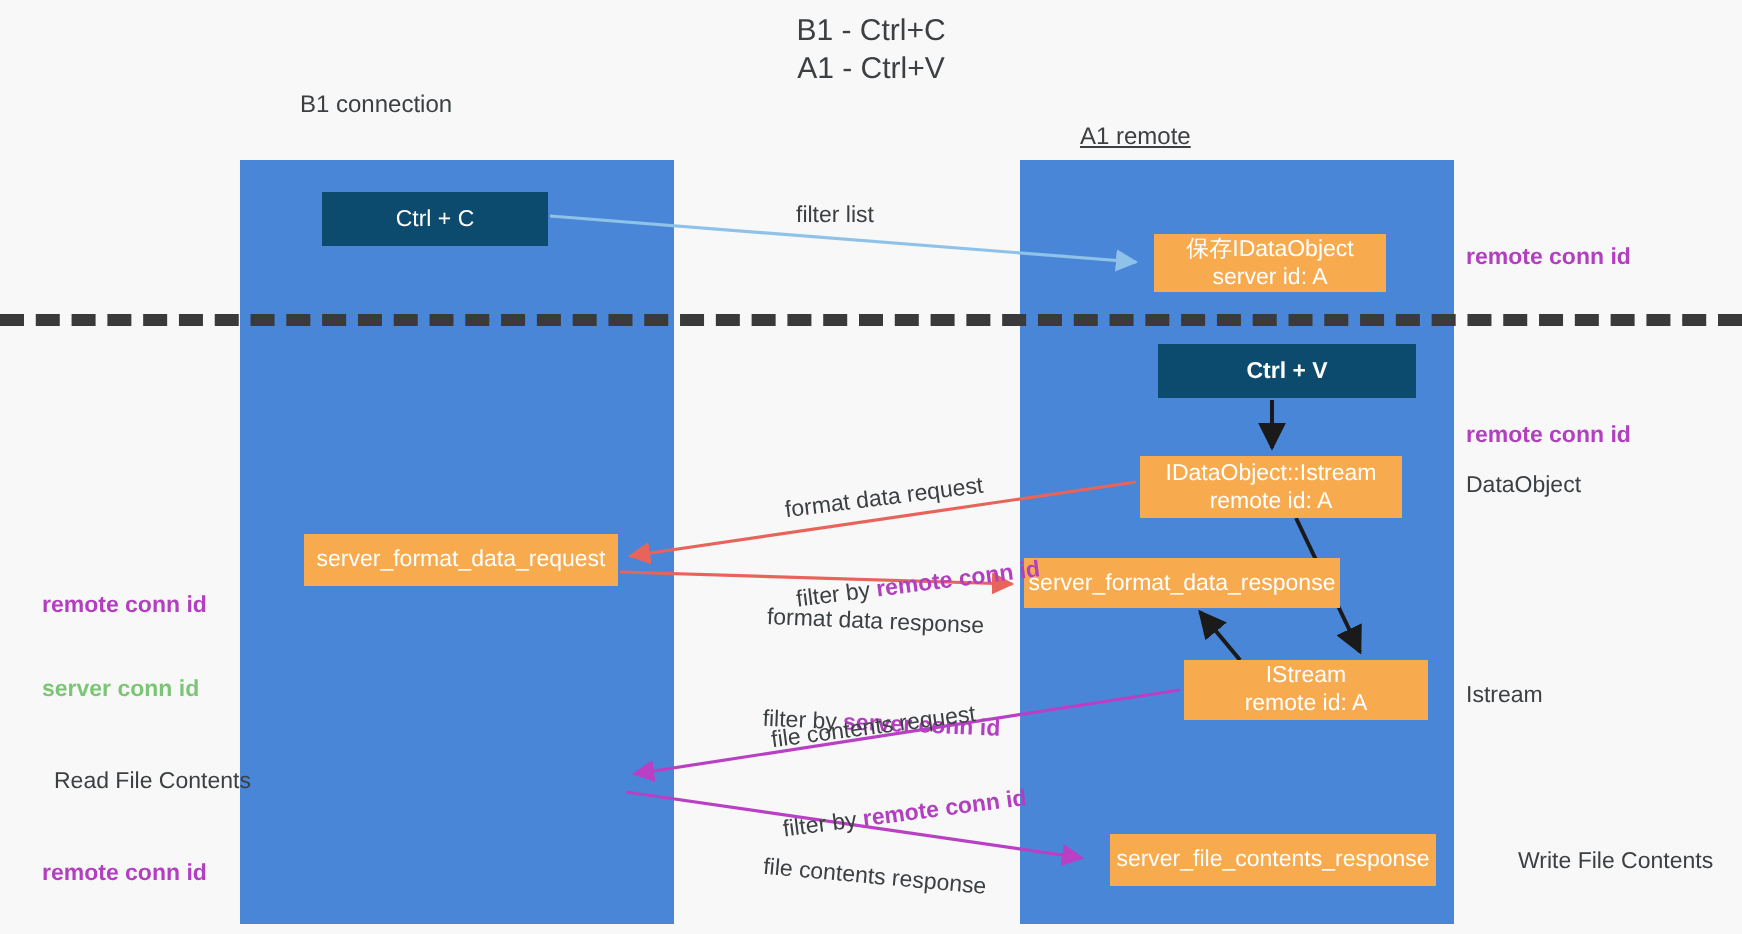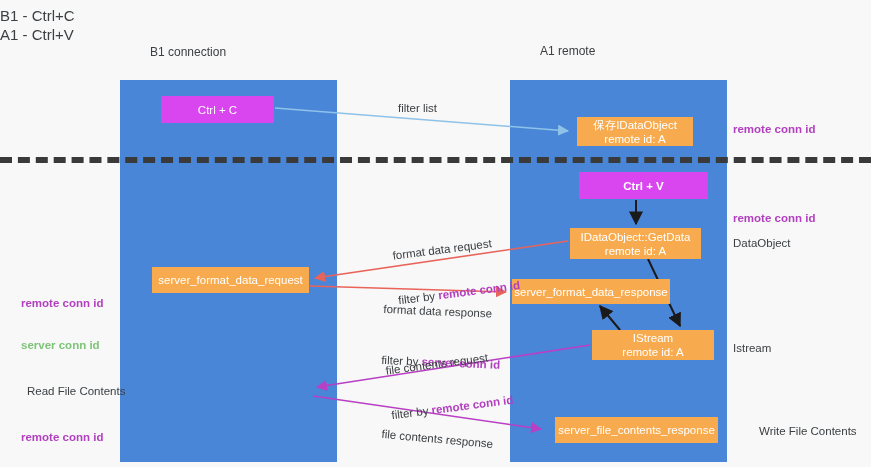--- a/index.html
+++ b/index.html
@@ -21,35 +21,35 @@
     width: 871px;
     height: 467px;
     background: #f8f8f8;
   }
   .abs { position: absolute; }
 
   
   #title {
     left: 0; top: 6px;
     width: 871px;
-    text-align: left;
+    text-align: center;
     font-size: 15px;
     line-height: 19px;
     color: #3c4043;
     white-space: pre;
   }
 
   
   .col-head {
     font-size: 12px;
     line-height: 14px;
     color: #3c4043;
   }
   #head-b1 { left: 150px; top: 45px; width: 200px; }
-  #head-a1 { left: 540px; top: 44px; width: 200px; }
+  #head-a1 { left: 540px; top: 61px; width: 200px; text-decoration: underline; }
 
   
   .lane {
     background: #4a86d8;
   }
   #lane-b1 { left: 120px; top: 80px; width: 217px; height: 382px; }
   #lane-a1 { left: 510px; top: 80px; width: 217px; height: 382px; }
 
   
   #divider {
@@ -66,21 +66,21 @@
     flex-direction: column;
     align-items: center;
     justify-content: center;
     color: #ffffff;
     font-size: 11.5px;
     line-height: 14px;
     text-align: center;
     padding: 2px 4px;
     white-space: pre;
   }
-  .box.green  { background: #d946ef; }
+  .box.green  { background: #0c4a6e; }
   .box.orange { background: #f8ab4e; }
 
   #box-ctrl-c   { left: 161px; top: 96px;  width: 113px; height: 27px; }
   #box-ctrl-v   { left: 579px; top: 172px; width: 129px; height: 27px; font-weight: bold; }
   #box-save-ido { left: 577px; top: 117px; width: 116px; height: 29px; }
   #box-getdata  { left: 570px; top: 228px; width: 131px; height: 31px; }
   #box-sfdreq   { left: 152px; top: 267px; width: 157px; height: 26px; }
   #box-sfdresp  { left: 512px; top: 279px; width: 158px; height: 25px; }
   #box-istream  { left: 592px; top: 330px; width: 122px; height: 30px; }
   #box-sfcreq   { left: 152px; top: 383px; width: 159px; height: 26px; }
@@ -177,23 +177,23 @@
   <div class="abs" id="title">B1 - Ctrl+C
 A1 - Ctrl+V</div>
 
   <div class="abs col-head" id="head-b1">B1
 connection</div>
   <div class="abs col-head" id="head-a1">A1
 remote</div>
 
   <div class="abs box green" id="box-ctrl-c">Ctrl + C</div>
   <div class="abs box orange" id="box-save-ido">保存IDataObject
-remote id: A</div>
+server id: A</div>
   <div class="abs box green" id="box-ctrl-v">Ctrl + V</div>
-  <div class="abs box orange" id="box-getdata">IDataObject::GetData
+  <div class="abs box orange" id="box-getdata">IDataObject::Istream
 remote id: A</div>
   <div class="abs box orange" id="box-sfdresp">server_format_data_response</div>
   <div class="abs box orange" id="box-sfdreq">server_format_data_request</div>
   <div class="abs box orange" id="box-istream">IStream
 remote id: A</div>
   <div class="abs box orange" id="box-sfcresp">server_file_contents_response</div>
 
   <div class="abs edge-label" id="lbl-format-list">filter list</div>
 
   <div class="abs edge-label" id="lbl-fdreq">

